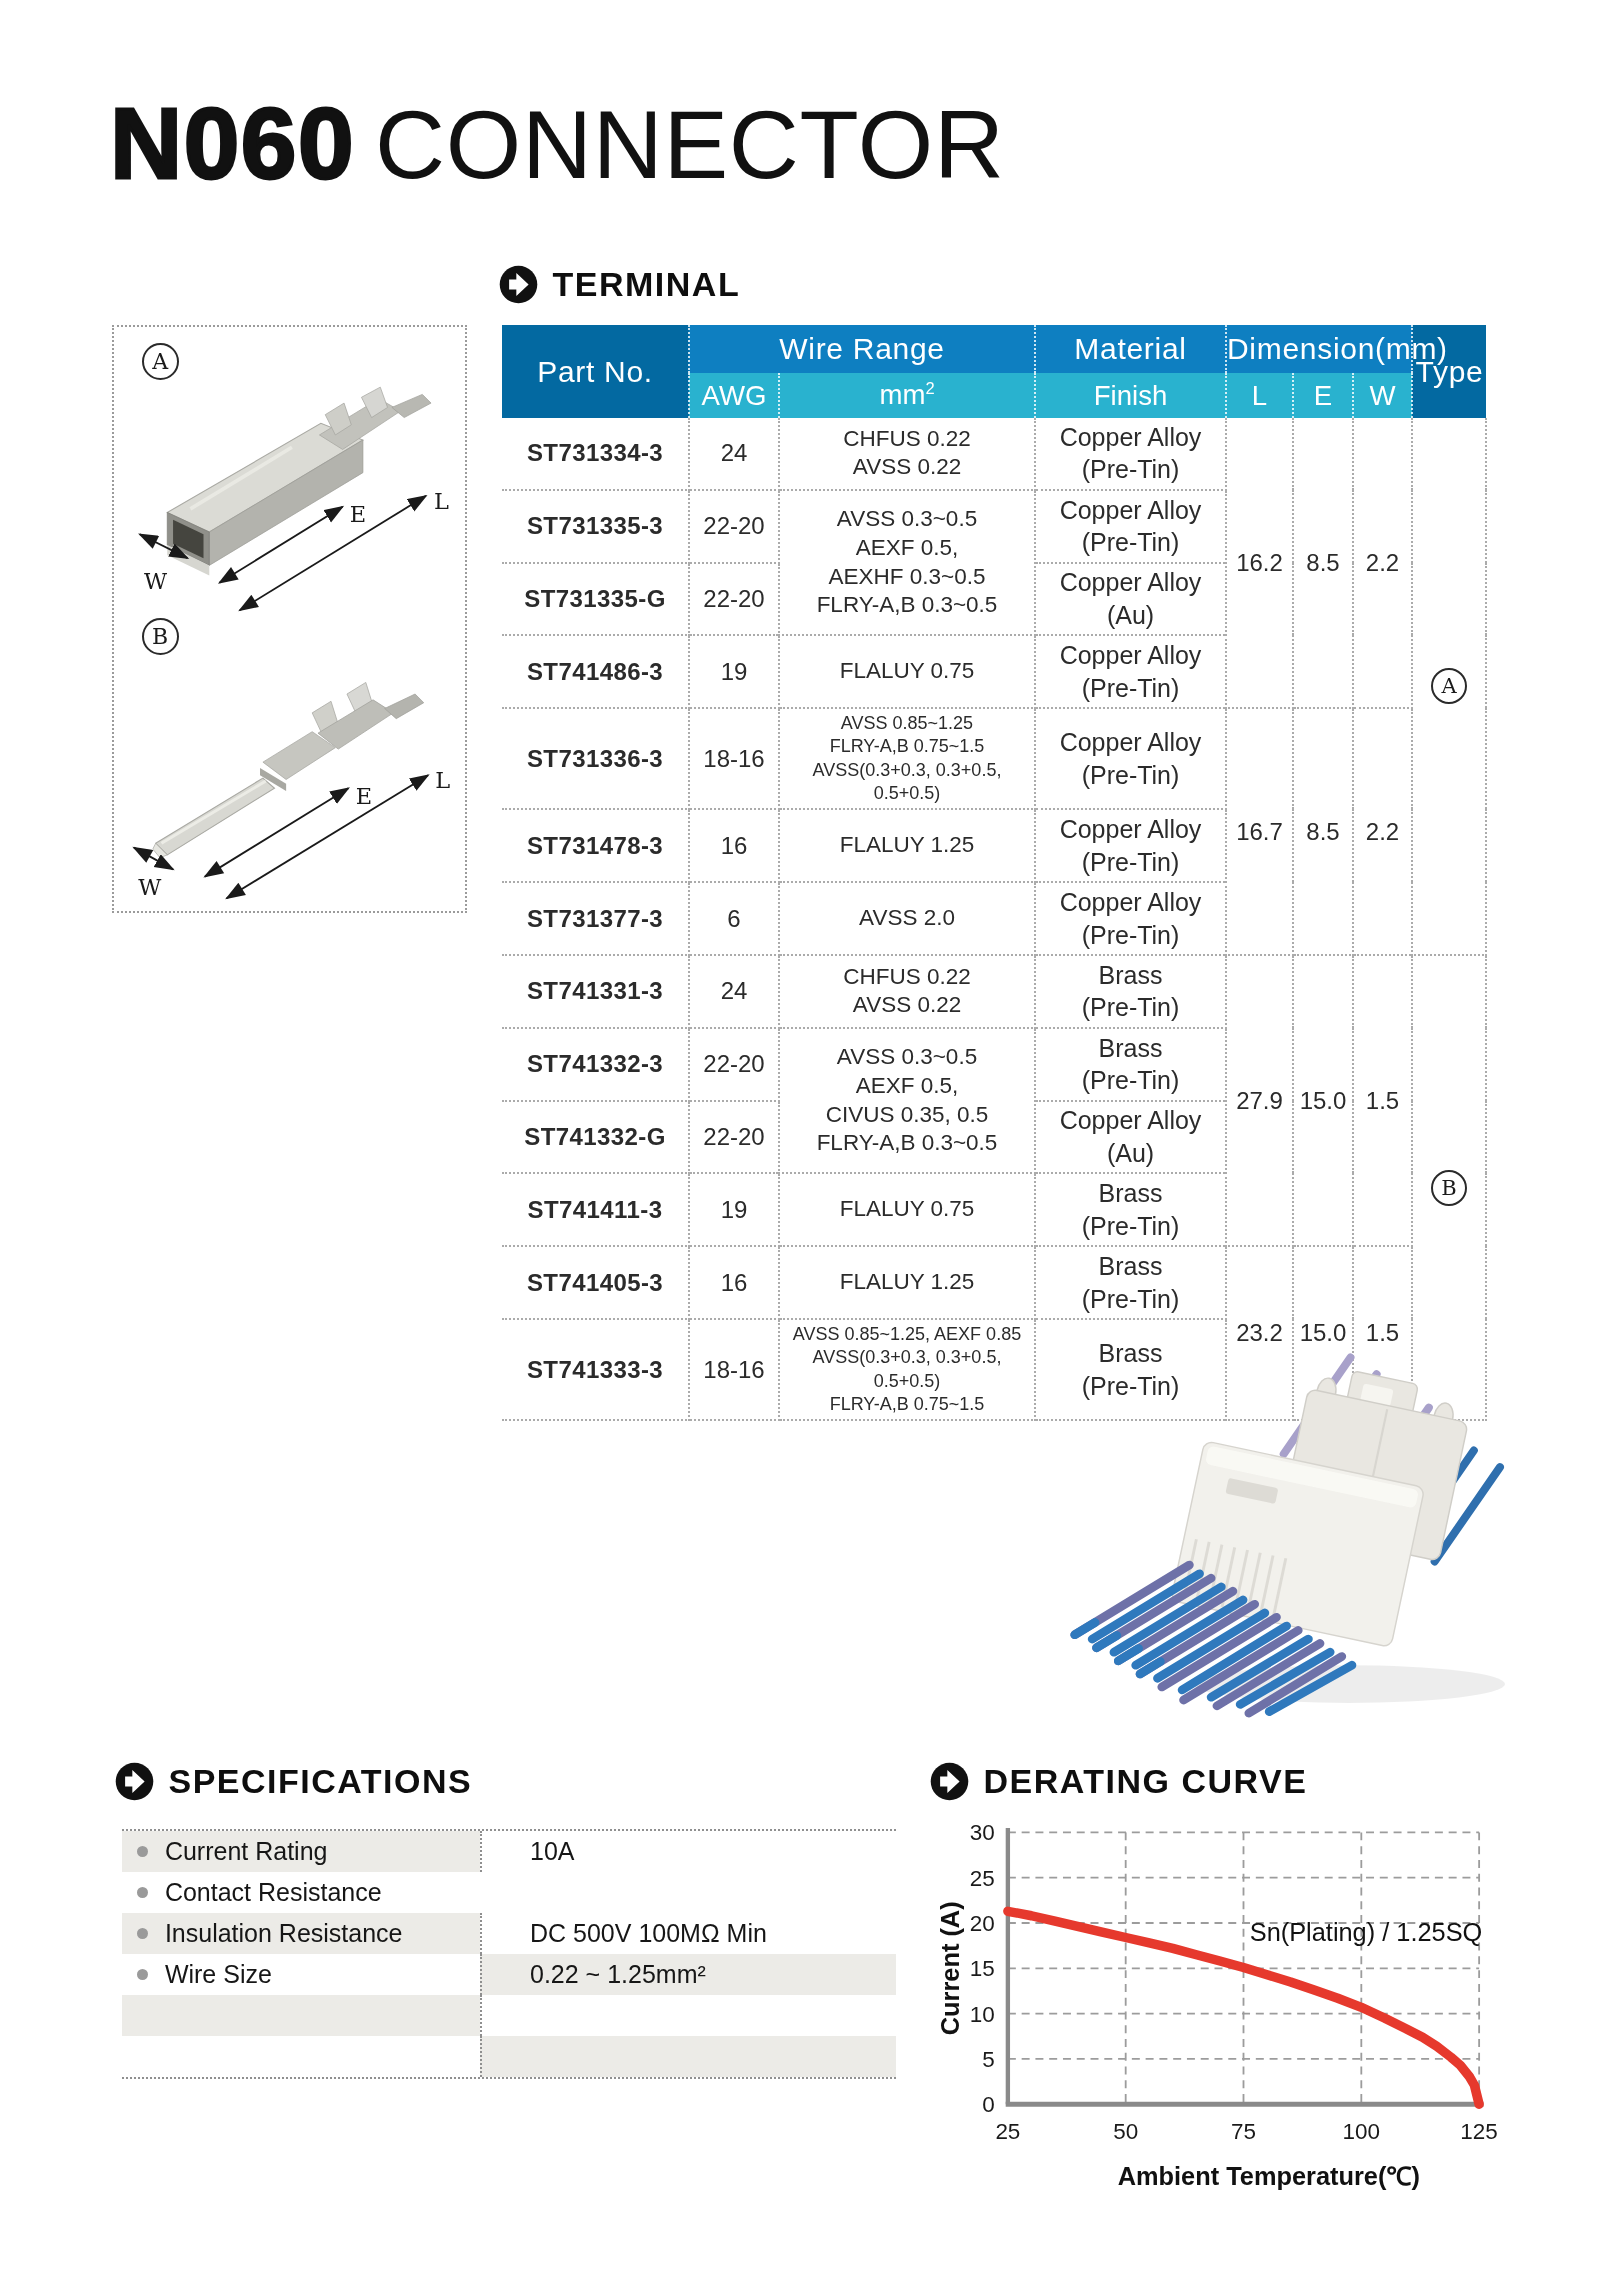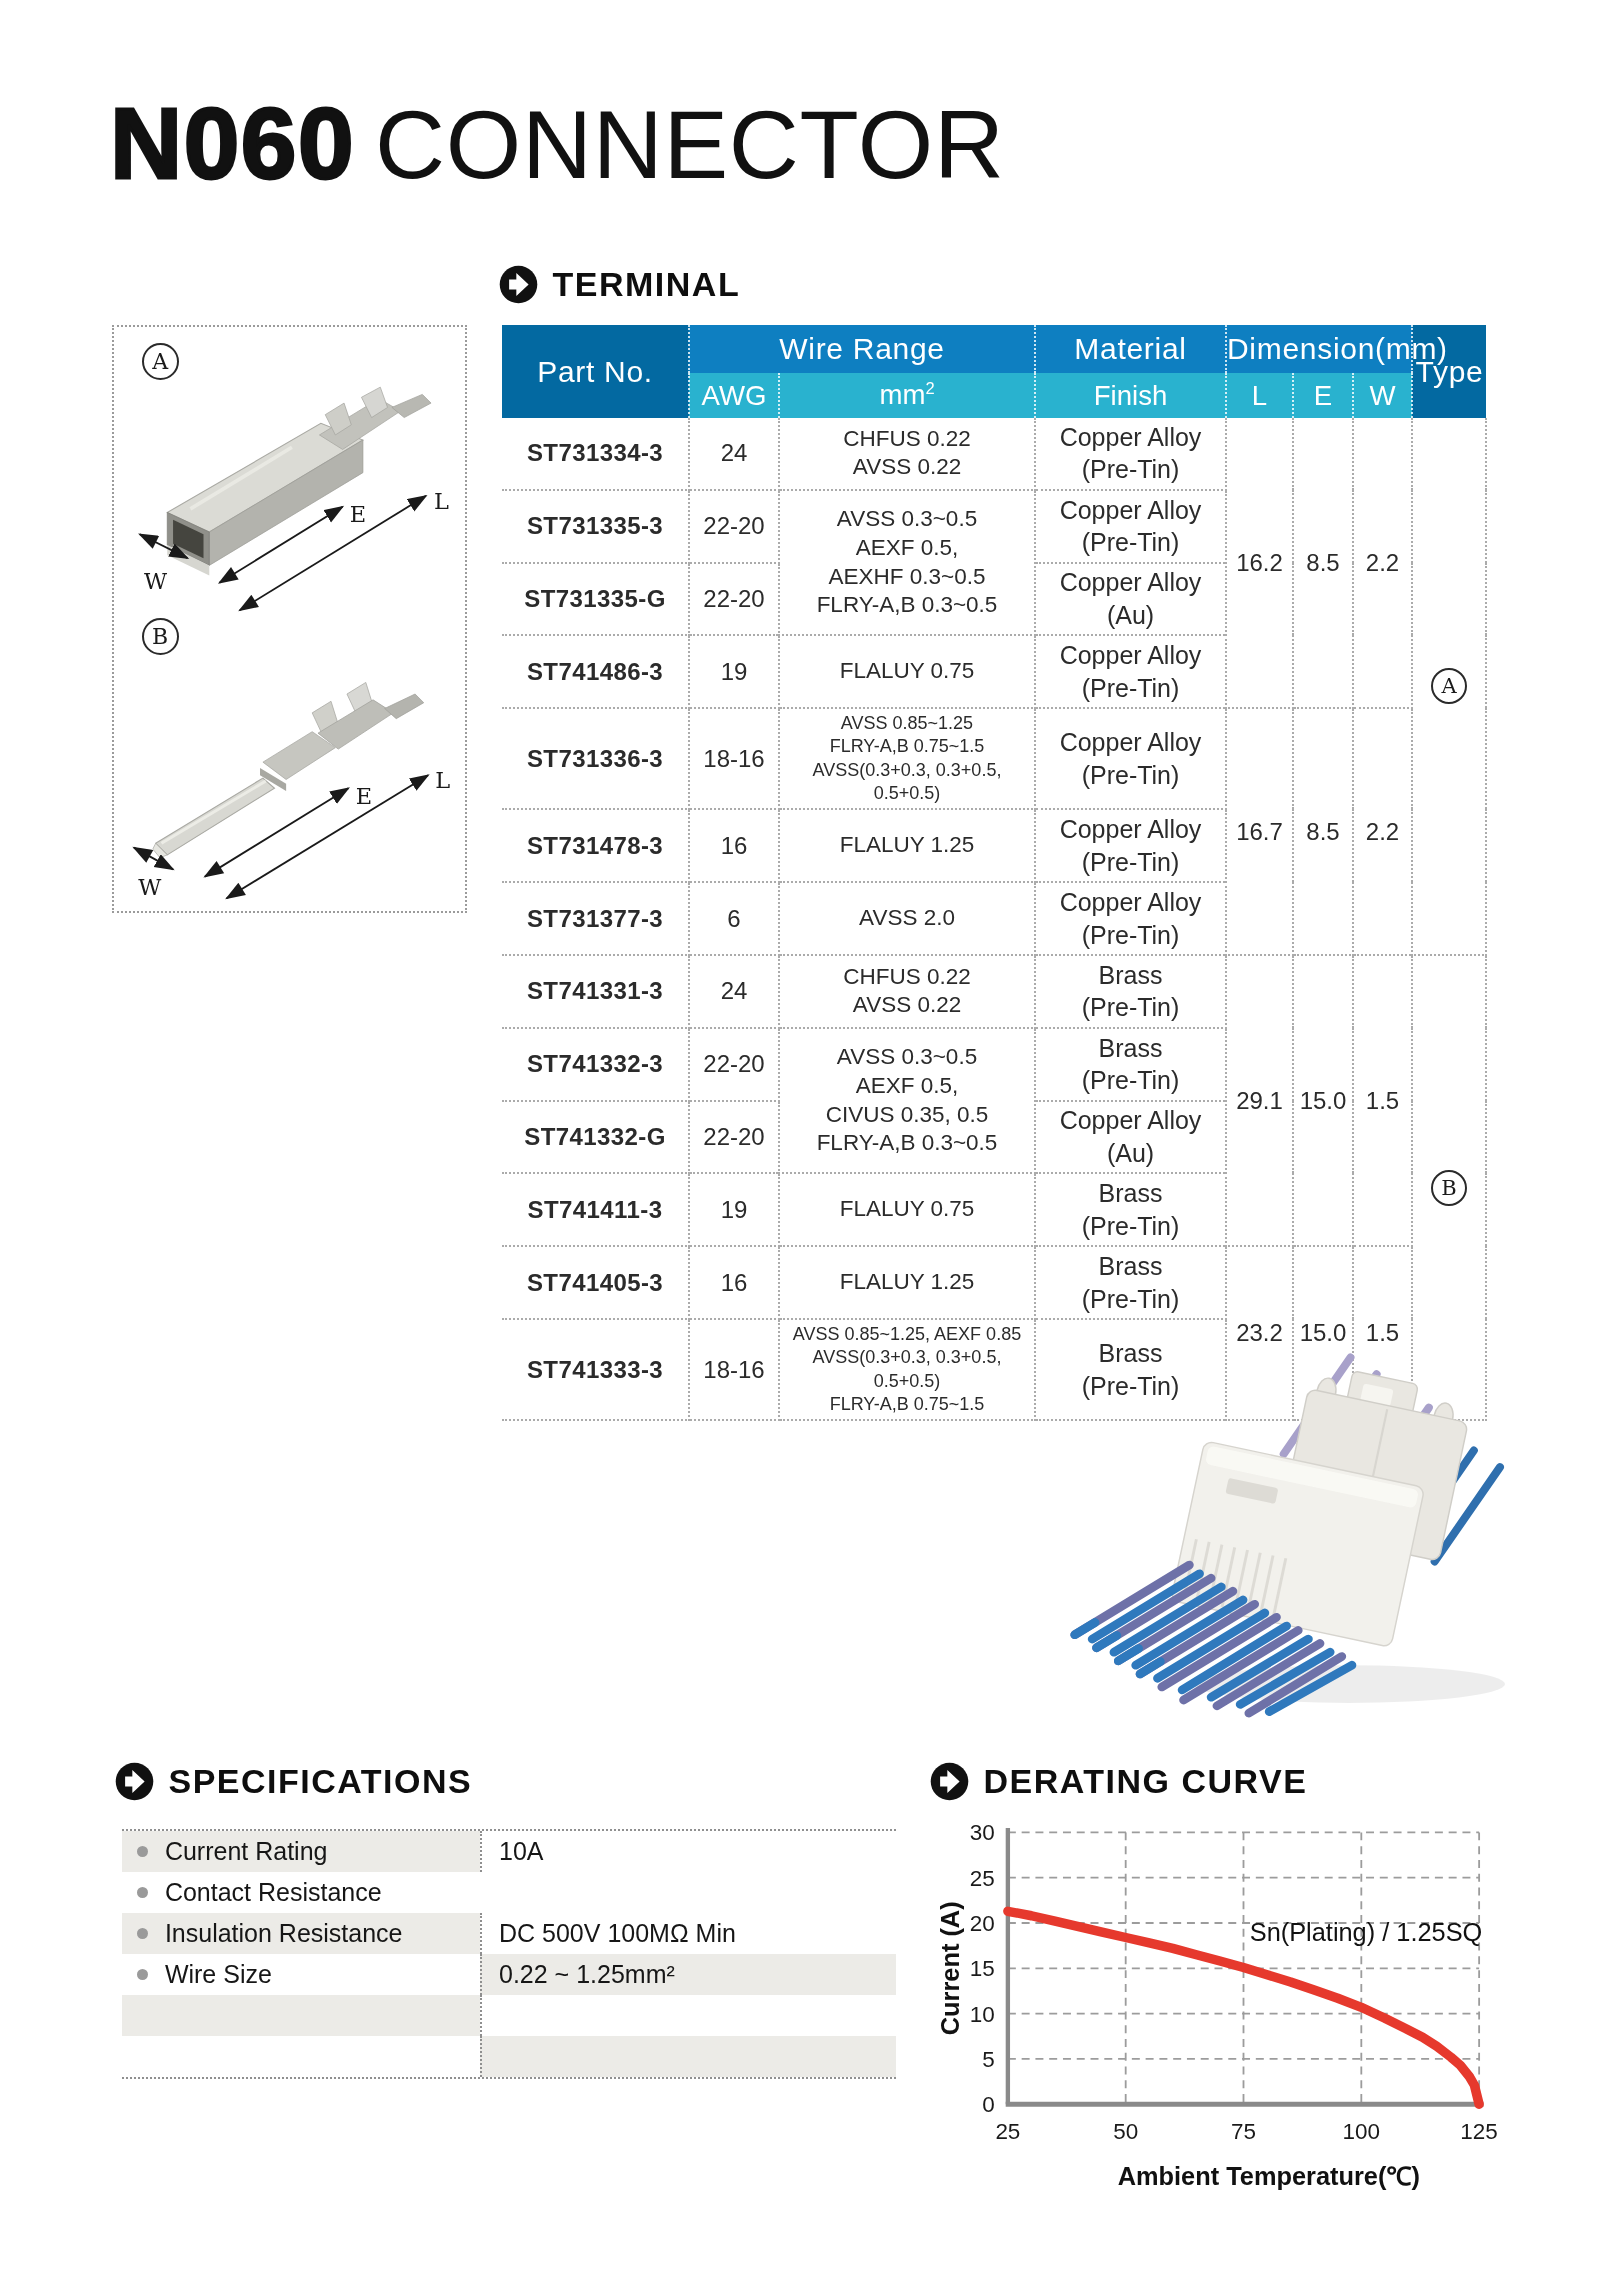--- a/index.html
+++ b/index.html
@@ -46,21 +46,21 @@
   .circ{display:inline-flex;width:32px;height:32px;border:2.2px solid #2a2a2a;border-radius:50%;
       font-family:"DejaVu Serif",serif;font-size:21px;align-items:center;justify-content:center;color:#1a1a1a;}
 
   
   .connector{position:absolute;left:1037px;top:1327px;}
 
   
   .spec-table{position:absolute;left:122px;top:1829px;width:774px;border-top:2.2px dotted #8f8f8f;border-bottom:2.2px dotted #8f8f8f;}
   .spec-row{display:flex;height:41px;}
   .spec-label{width:358px;display:flex;align-items:center;}
-  .spec-value{flex:1;border-left:2.2px dotted #8f8f8f;display:flex;align-items:center;padding-left:17px;}
+  .spec-value{flex:1;border-left:2.2px dotted #8f8f8f;display:flex;align-items:center;padding-left:48px;}
   .spec-row:nth-child(odd) .spec-label{background:#ecebe7;}
   .spec-row:nth-child(even) .spec-value{background:#ecebe7;}
   .bullet{width:11px;height:11px;border-radius:50%;background:#9a9a9a;margin:0 17.4px 0 14.5px;flex:none;}
   .lab-text{font-size:25px;color:#161616;}
   .spec-value span{font-size:25px;color:#161616;}
 
   
   .chart{position:absolute;left:939px;top:1807px;}
   .grid{stroke:#9c9c9c;stroke-width:2.5;stroke-dasharray:11 8;fill:none;}
   .axis{stroke:#8a8a8a;stroke-width:6;fill:none;}
@@ -347,21 +347,21 @@
               <div>AVSS 0.22</div>
             </div>
           </td>
           <td class="mat">
             <div>
               <div>Brass</div>
               <div>(Pre-Tin)</div>
             </div>
           </td>
           <td class="dim" rowspan="4">
-            <div>29.1</div>
+            <div>27.9</div>
           </td>
           <td class="dim" rowspan="4">
             <div>15.0</div>
           </td>
           <td class="dim" rowspan="4">
             <div>1.5</div>
           </td>
           <td class="type" rowspan="6">
             <div><span class="circ">B</span></div>
           </td>

